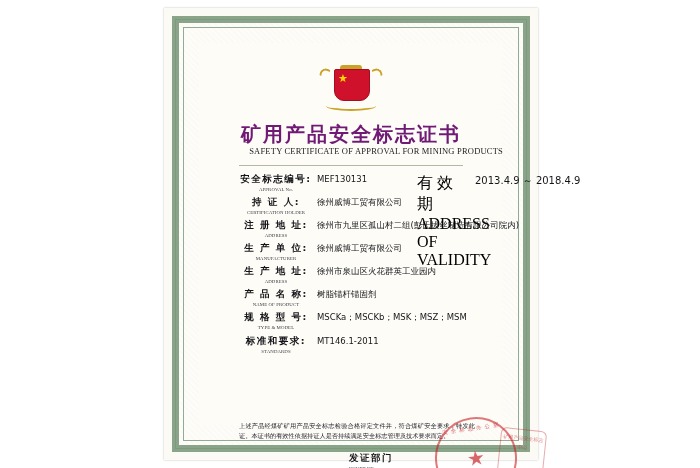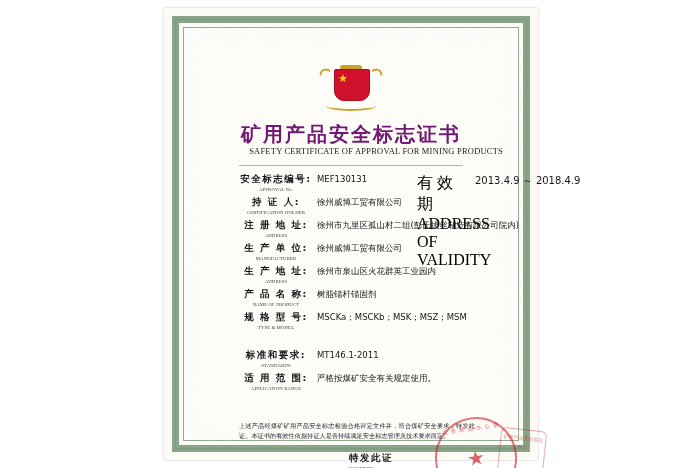--- a/index.html
+++ b/index.html
@@ -376,43 +376,36 @@
           </div>
 
           <div class="row">
             <div class="lbl">
               <span class="cn">规 格 型 号:</span>
               <span class="en">TYPE &amp; MODEL</span>
             </div>
             <div class="val">MSCKa；MSCKb；MSK；MSZ；MSM</div>
           </div>
 
-          <div class="row" style="margin-top:18px;">
+          <div class="row" style="margin-top:4px;">
             <div class="lbl">
               <span class="cn">标准和要求:</span>
               <span class="en">STANDARDS</span>
             </div>
             <div class="val">MT146.1-2011</div>
           </div>
 
-          <div class="row">
-            <div class="lbl">
-              <span class="cn">适 用 范 围:</span>
-              <span class="en">APPLICATION RANGE</span>
-            </div>
-            <div class="val">严格按煤矿安全有关规定使用。</div>
-          </div>
 
 
         </div>
 
         <div class="note">上述产品经煤矿矿用产品安全标志检验合格评定文件并，符合煤矿安全要求，特发此证。本证书的有效性依据持证人是否持续满足安全标志管理及技术要求而定。</div>
 
         <div class="issued">
-          <span class="cn">特发此证</span>
+          <span class="cn">发证部门</span>
           <span class="en">ISSUED BY</span>
         </div>
 
         <div class="seal">
           <div class="stext">安全标志办公室</div>
           <div class="sstar">★</div>
 
         </div>
 
         <div class="seal2">矿用产品安全标志中心</div>

